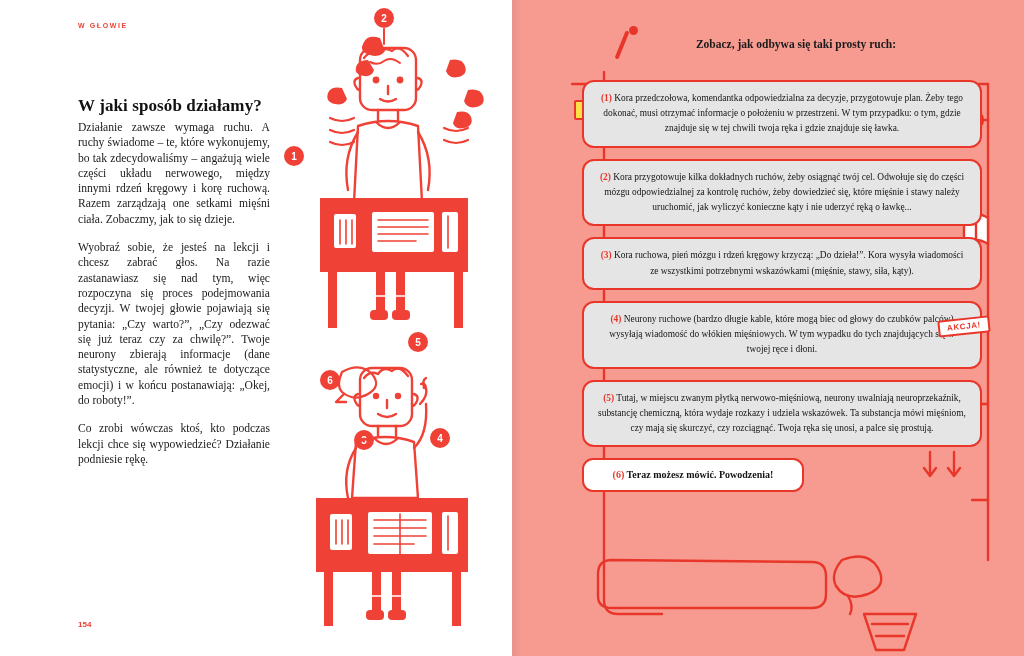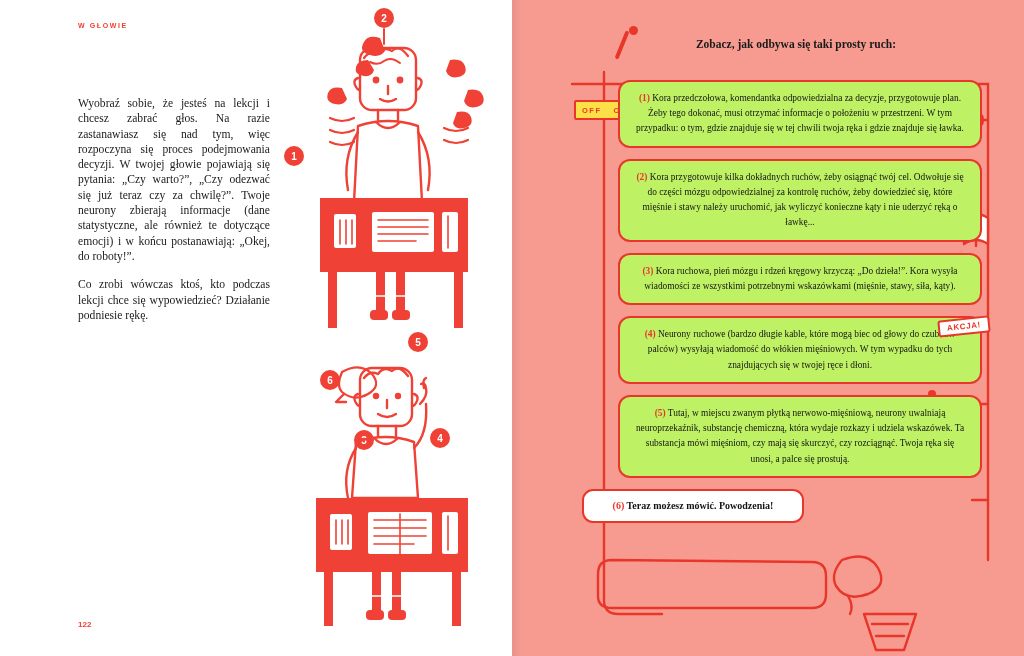--- a/index.html
+++ b/index.html
@@ -115,30 +115,29 @@
     border-radius: 50%;
   }
 
   .steps {
     position: absolute;
     left: 70px; top: 80px;
     width: 400px;
   }
   .step {
     position: relative;
-    background: #bef264;
+    background: #e5e5e5;
     border: 2.2px solid #e8372a;
     border-radius: 12px;
     padding: 9px 14px 9px;
     margin-bottom: 11px;
     text-align: center;
     font-size: 9.4px;
     line-height: 1.62;
     color: #141414;
-    margin-left: 36px;
   }
   .step .num { color: #e8372a; font-weight: bold; }
   .step.last {
     background: #ffffff;
     padding: 7px 14px;
     font-weight: bold;
     font-size: 10px;
     width: 222px;
     margin-left: 0;
     border-radius: 11px;
@@ -174,25 +173,27 @@
 </head>
 <body>
 
 <div class="spread">
 
   <div class="page-left">
 
     <div class="running-head">W GŁOWIE</div>
 
     <div class="text-col">
+      <h1>W jaki sposób działamy?</h1>
+      <p>Działanie zawsze wymaga ruchu. A ruchy świadome – te, które wykonujemy, bo tak zdecydowaliśmy – angażują wiele części układu nerwowego, między innymi rdzeń kręgowy i korę ruchową. Razem zarządzają one setkami mięśni ciała. Zobaczmy, jak to się dzieje.</p>
       <p>Wyobraź sobie, że jesteś na lekcji i chcesz zabrać głos. Na razie zastanawiasz się nad tym, więc rozpoczyna się proces podejmowania decyzji. W twojej głowie pojawiają się pytania: „Czy warto?”, „Czy odezwać się już teraz czy za chwilę?”. Twoje neurony zbierają informacje (dane statystyczne, ale również te dotyczące emocji) i w końcu postanawiają: „Okej, do roboty!”.</p>
       <p>Co zrobi wówczas ktoś, kto podczas lekcji chce się wypowiedzieć? Działanie podniesie rękę.</p>
     </div>
 
-    <div class="folio">122</div>
+    <div class="folio">154</div>
 
     <div class="illus-left">
       <svg width="240" height="656" viewBox="0 0 240 656" xmlns="http://www.w3.org/2000/svg">
         <g fill="none" stroke="#ef4136" stroke-width="2.4" stroke-linecap="round" stroke-linejoin="round">
 
           <g stroke-width="2.2">
             <path d="M108 38 q-12 -4 -16 4 q-6 10 6 13 q10 3 15 -4 z" fill="#ef4136" stroke="none"></path>
             <path d="M96 60 q-10 0 -12 7 q-2 8 8 9 q8 1 10 -6 z" fill="#ef4136" stroke="none"></path>
             <path d="M70 88 q-11 -2 -14 5 q-3 9 7 11 q9 2 12 -5 z" fill="#ef4136" stroke="none"></path>
             <path d="M178 60 q12 -2 15 6 q3 9 -7 11 q-9 2 -12 -6 z" fill="#ef4136" stroke="none"></path>

